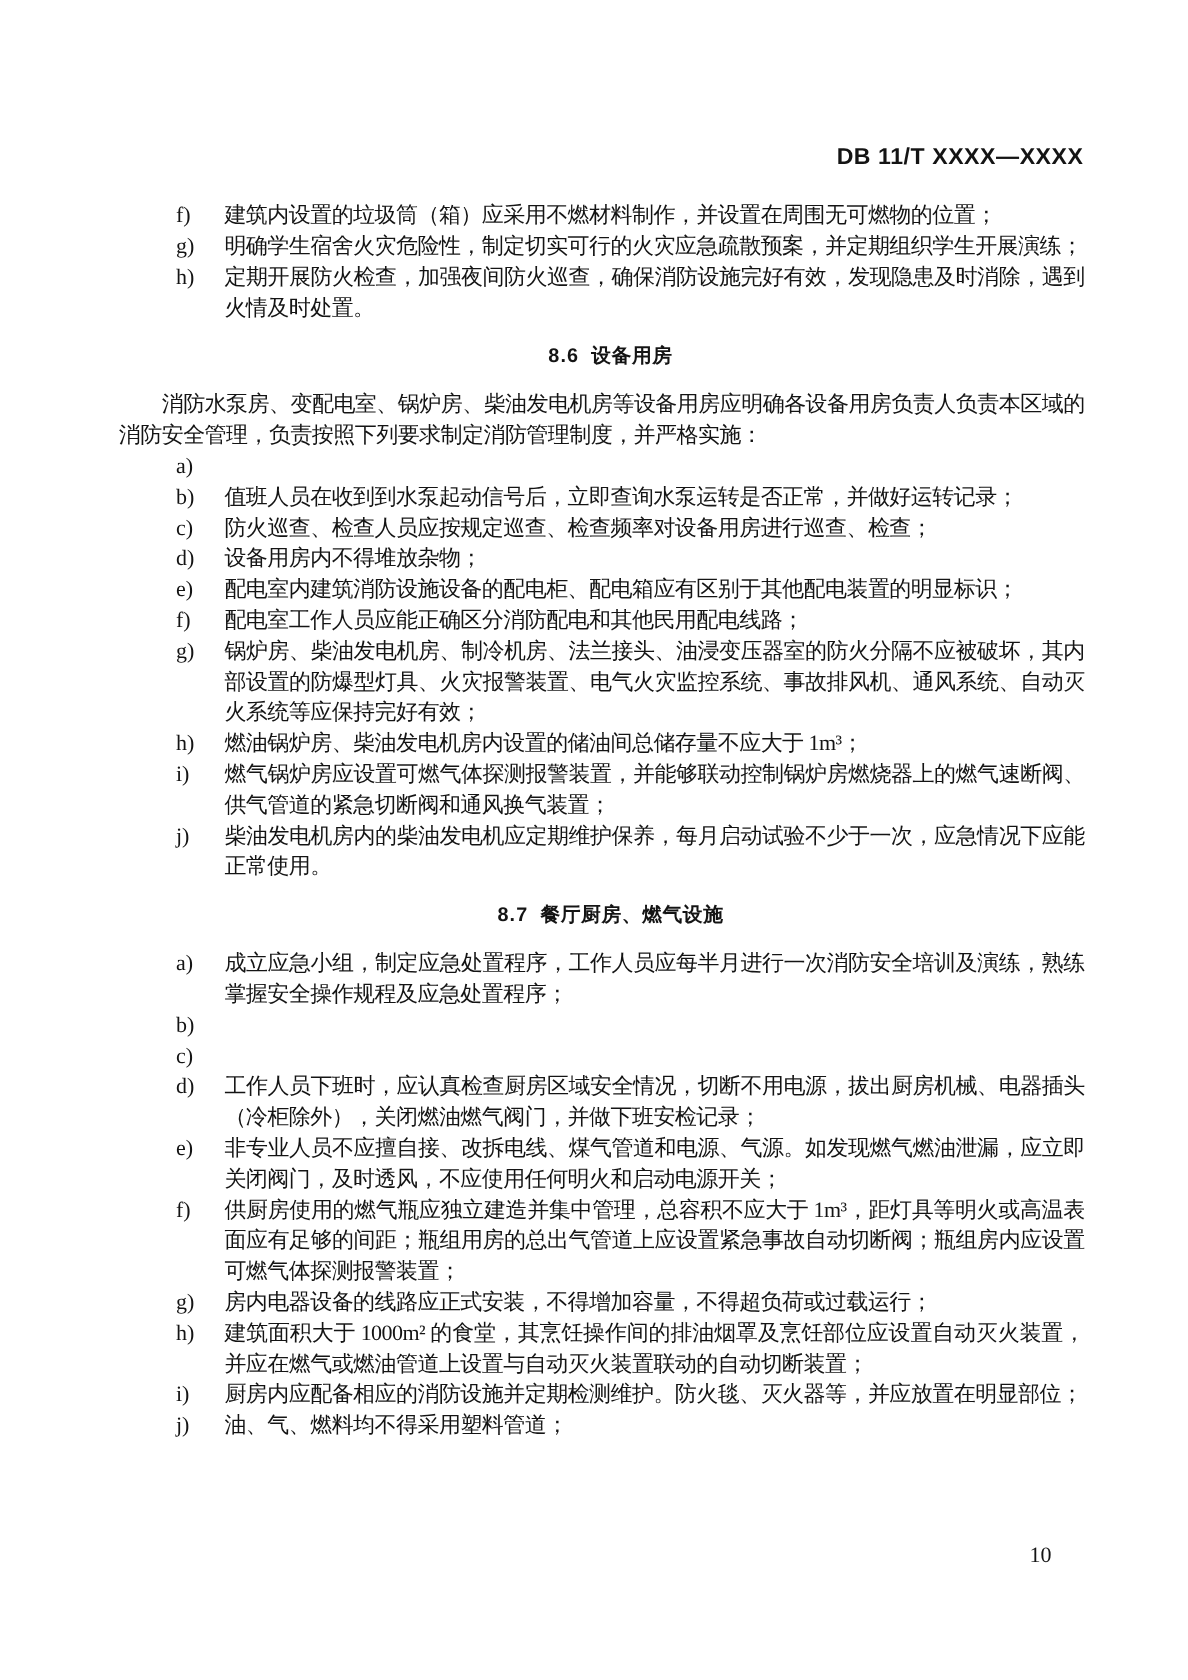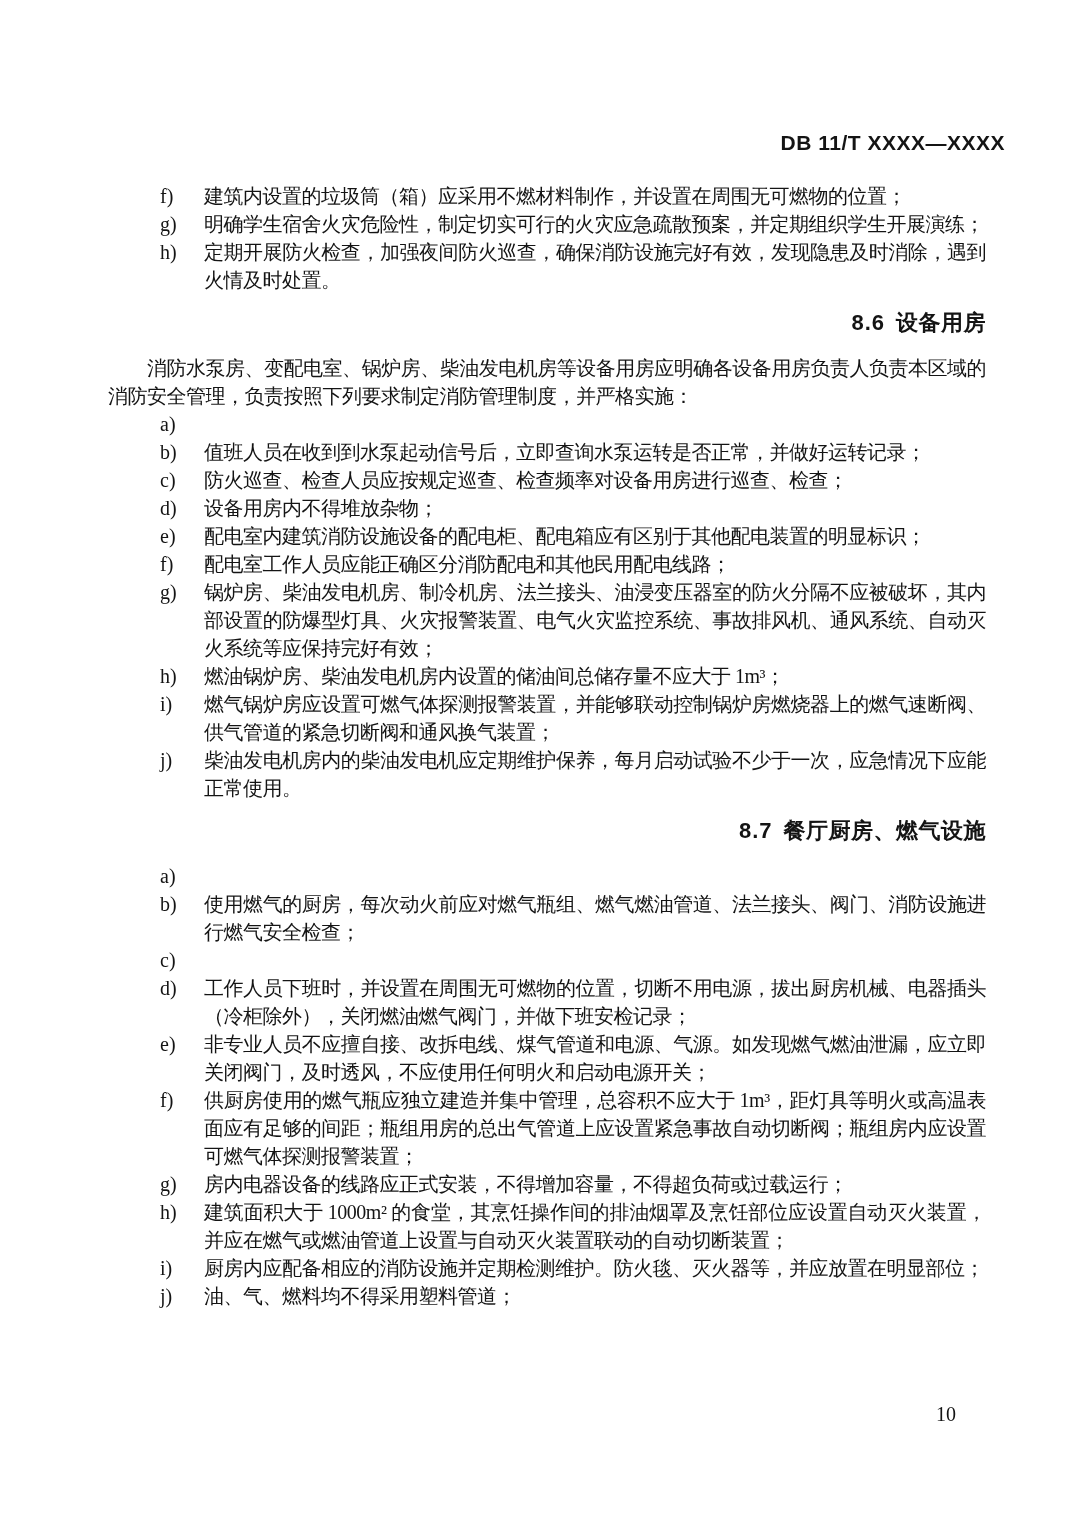--- a/index.html
+++ b/index.html
@@ -13,35 +13,34 @@
   }
   .doc-header {
     position:absolute;
     top:131px; left:0; width:985px;
     text-align:right;
     font-family:"Liberation Sans","DejaVu Sans",sans-serif;
     font-weight:bold;
     font-size:21px;
     letter-spacing:0.5px;
     white-space:nowrap;
-    margin-left:20px;
   }
   .content {
     position:absolute;
     left:108px; top:182px; width:878px;
     font-size:20px;
     line-height:28px;
   }
   .sec-heading {
     font-family:"Liberation Sans","DejaVu Sans",sans-serif;
     font-weight:bold;
-    font-size:22px;
+    font-size:18px;
     line-height:34px;
     margin:12px 0 14px 16px;
-    text-align:right;
+    text-align:center;
     letter-spacing:0.5px;
   }
   .sec-heading .num { margin-right:11px; letter-spacing:1px; }
   .intro {
     text-indent:39px;
     text-align:justify;
     letter-spacing:-0.5px;
     margin:0;
   }
   .li { display:flex; padding-left:52px; }
@@ -120,31 +119,31 @@
       <span class="lbl">j)</span>
       <div class="txt">柴油发电机房内的柴油发电机应定期维护保养，每月启动试验不少于一次，应急情况下应能正常使用。</div>
     </div>
 
     <div class="sec-heading">
       <span class="num">8.7</span><span>餐厅厨房、燃气设施</span>
     </div>
 
     <div class="li">
       <span class="lbl">a)</span>
+      <div class="txt">成立应急小组，制定应急处置程序，工作人员应每半月进行一次消防安全培训及演练，熟练掌握安全操作规程及应急处置程序；</div>
     </div>
     <div class="li">
       <span class="lbl">b)</span>
-      <div class="txt">使用燃气的厨房，每次动火前应对燃气瓶组、燃气燃油管道、法兰接头、阀门、消防设施进行燃气安全检查；</div>
     </div>
     <div class="li">
       <span class="lbl">c)</span>
     </div>
     <div class="li">
       <span class="lbl">d)</span>
-      <div class="txt">工作人员下班时，并设置在周围无可燃物的位置，切断不用电源，拔出厨房机械、电器插头（冷柜除外），关闭燃油燃气阀门，并做下班安检记录；</div>
+      <div class="txt">工作人员下班时，应认真检查厨房区域安全情况，切断不用电源，拔出厨房机械、电器插头（冷柜除外），关闭燃油燃气阀门，并做下班安检记录；</div>
     </div>
     <div class="li">
       <span class="lbl">e)</span>
       <div class="txt">非专业人员不应擅自接、改拆电线、煤气管道和电源、气源。如发现燃气燃油泄漏，应立即关闭阀门，及时透风，不应使用任何明火和启动电源开关；</div>
     </div>
     <div class="li">
       <span class="lbl">f)</span>
       <div class="txt">供厨房使用的燃气瓶应独立建造并集中管理，总容积不应大于 1m³，距灯具等明火或高温表面应有足够的间距；瓶组用房的总出气管道上应设置紧急事故自动切断阀；瓶组房内应设置可燃气体探测报警装置；</div>
     </div>
     <div class="li">

